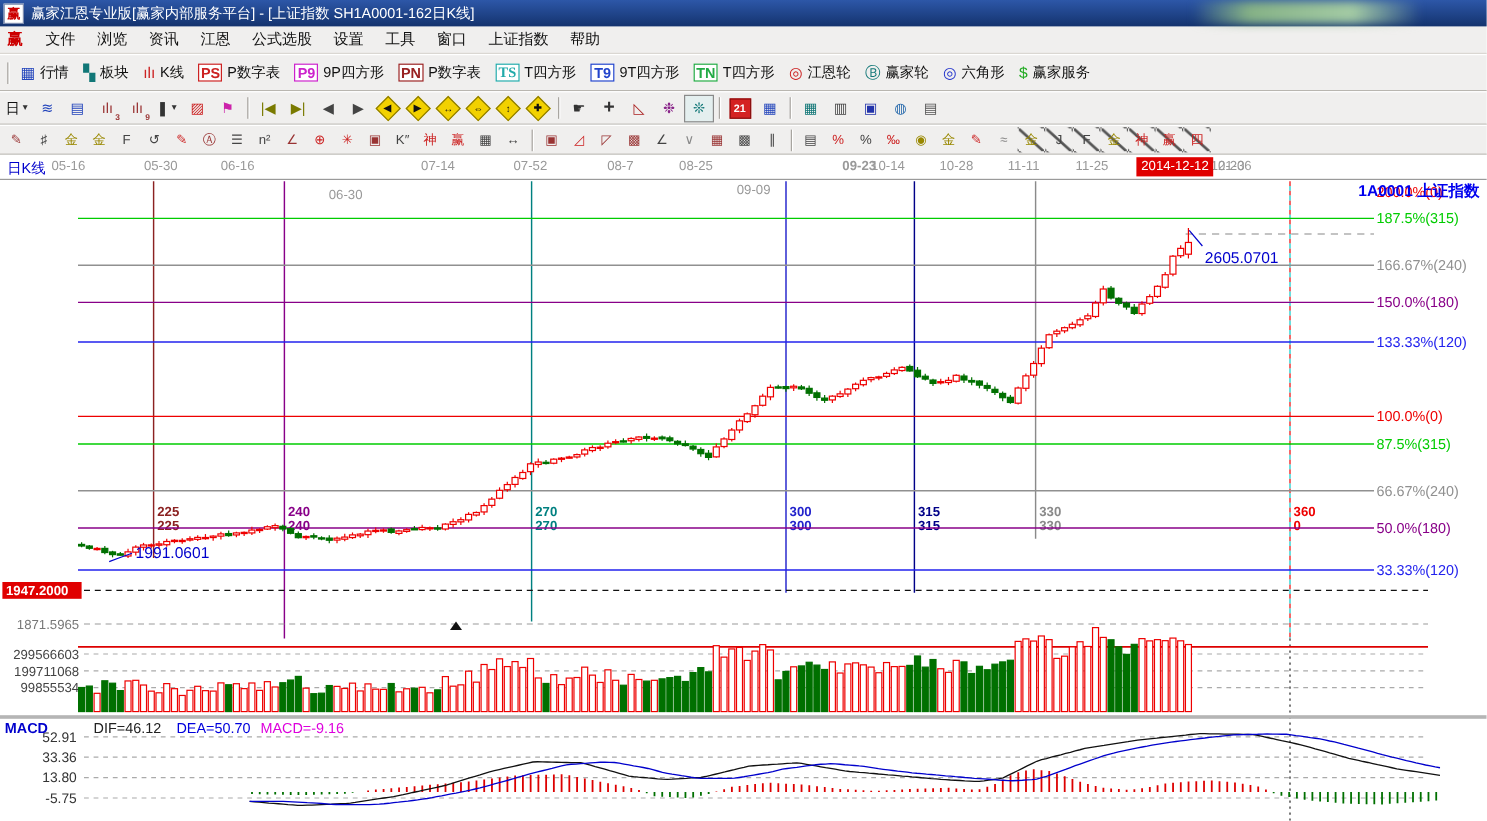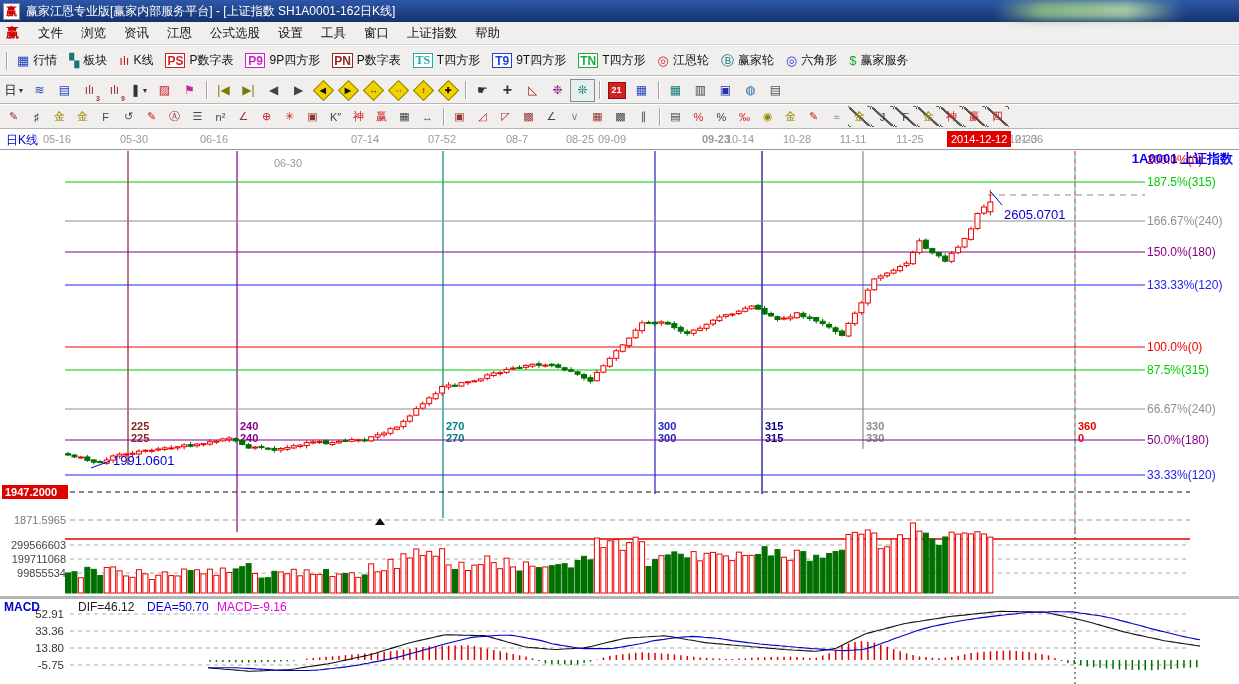--- a/index.html
+++ b/index.html
@@ -356,27 +356,27 @@
       <span style="color: rgb(204, 34, 34);">四</span>
     </div>
   </div>
 
 <div class="chartwrap">
   <div class="axisrow" id="axisrow">
     <span class="period">日K线</span>
 
   <span class="datelab" style="left: 57px;">05-16</span>
       <span class="datelab" style="left: 134px;">05-30</span>
-      <span class="datelab" style="left: 214px;">06-16</span>
+      <span class="datelab" style="left: 198px;">06-16</span>
       <span class="datelab" style="left: 288px; margin-top: 24px;">06-30</span>
       <span class="datelab" style="left: 365px;">07-14</span>
       <span class="datelab" style="left: 442px;">07-52</span>
       <span class="datelab" style="left: 517px;">08-7</span>
       <span class="datelab" style="left: 580px;">08-25</span>
-      <span class="datelab" style="left: 612px;">09-09</span>
+      <span class="datelab" style="left: 628px; margin-top: 20px;">09-09</span>
       <span class="datelab" style="left: 716px; font-weight: bold;">09-23</span>
       <span class="datelab" style="left: 740px;">10-14</span>
       <span class="datelab" style="left: 797px;">10-28</span>
       <span class="datelab" style="left: 853px;">11-11</span>
       <span class="datelab" style="left: 910px;">11-25</span>
       <span class="datelab" style="left: 963px;">12-09</span>
       <span class="datelab" style="left: 1023px;">12-23</span>
       <span class="datelab" style="left: 1029px;">01-06</span>
       <span class="datebox">2014-12-12</span>
     </div>

